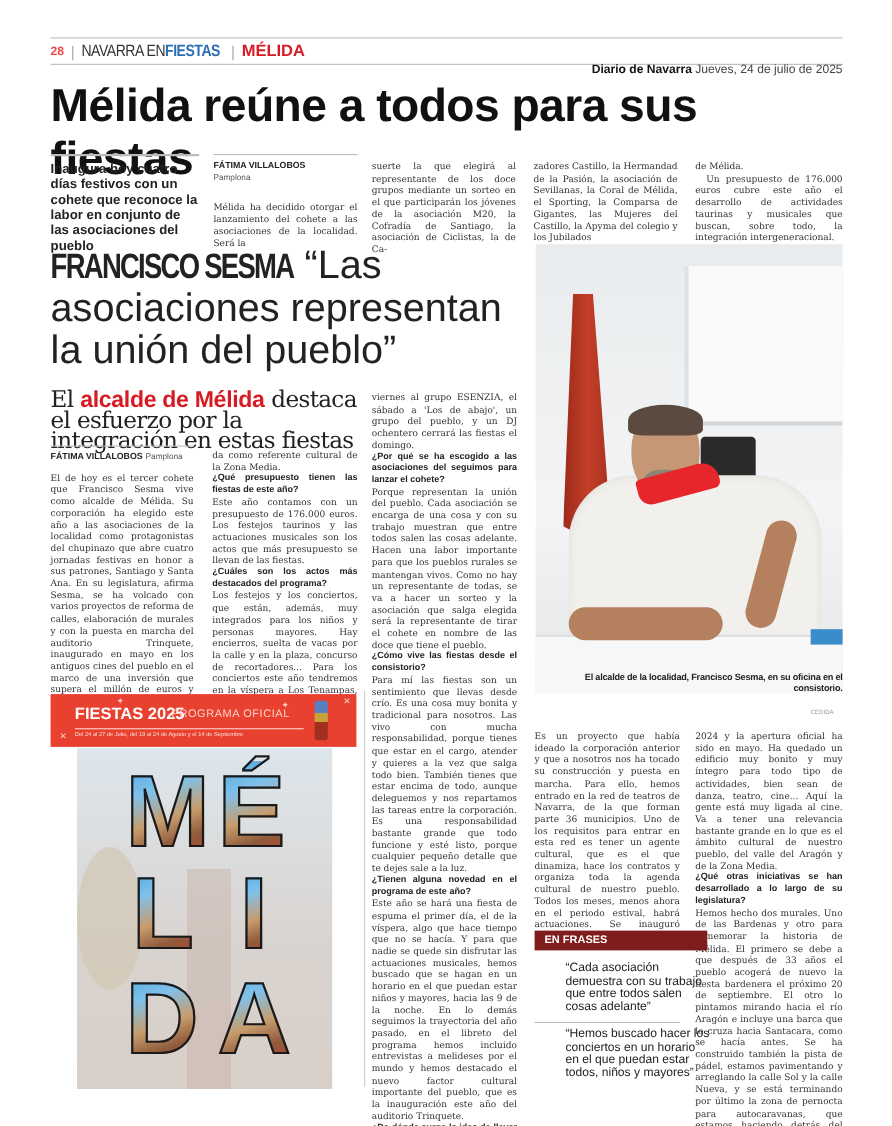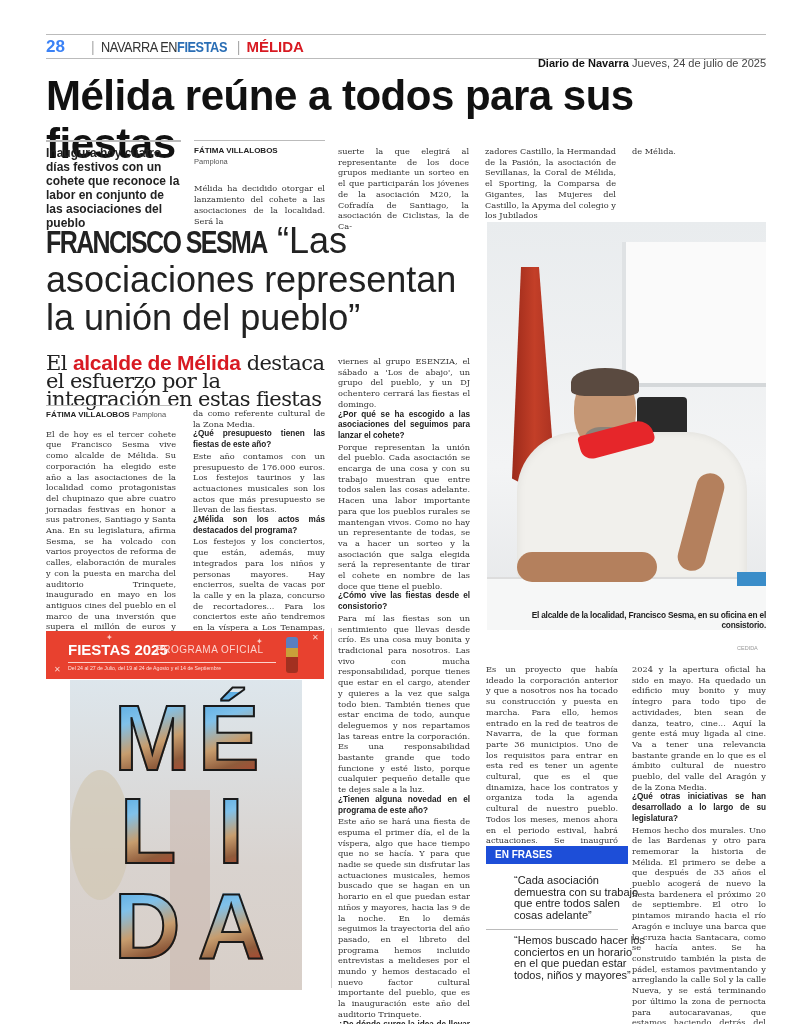--- a/index.html
+++ b/index.html
@@ -4,21 +4,21 @@
 <style>
   * { box-sizing: border-box; margin: 0; padding: 0; }
   html, body { width: 811px; height: 1024px; background: #fff; overflow: hidden; }
   body { position: relative; font-family: "DejaVu Serif", serif; color: #222; }
 
   .header-bar {
     position: absolute; left: 46px; top: 34px; width: 720px; height: 25px;
     border-top: 1px solid #bbb; border-bottom: 1px solid #bbb;
     display: flex; align-items: center;
   }
-  .page-num { font-family: "Liberation Sans", sans-serif; font-weight: 900; font-size: 17px; color: #3b82f6; margin-right: 20px; }
+  .page-num { font-family: "Liberation Sans", sans-serif; font-weight: 900; font-size: 11px; color: #ef4444; margin-right: 0; }
   .sep { color: #aaa; font-family: "Liberation Sans", sans-serif; font-size: 14px; margin: 0 6px; }
   .section { font-family: "Liberation Sans", sans-serif; font-size: 15px; color: #333; letter-spacing: -0.5px; transform: scaleX(0.85); transform-origin: left; display: inline-block; }
   .section .blue { color: #2a6eb5; font-weight: 700; }
   .section-red { font-family: "Liberation Sans", sans-serif; font-weight: 800; font-size: 15px; color: #d81a22; text-align: right; }
   .paper-info { margin-left: auto; font-family: Liberation Sans, sans-serif; font-size: 11px; color: #444; margin-top: 32px; }
   .paper-info b { color: #111; font-weight: 700; }
 
   .main-title {
     position: absolute; left: 46px; top: 72px; width: 720px;
     font-family: "Liberation Sans", sans-serif; font-weight: 900; font-size: 42px;
@@ -91,21 +91,21 @@
   .poster .bg1 { position: absolute; left: 0; top: 90px; width: 60px; height: 130px; background: rgba(210,200,180,0.7); border-radius: 50%; }
   .poster .bg2 { position: absolute; left: 100px; top: 110px; width: 40px; height: 200px; background: rgba(200,180,170,0.5); }
   .poster .letter {
     position: absolute; font-family: "Liberation Sans", sans-serif; font-weight: 900; font-size: 92px; line-height: 92px;
     -webkit-text-stroke: 2px #1a1a1a;
     background: linear-gradient(160deg, #4aa3e0 0%, #80c1ea 30%, #c79d6e 55%, #8f5b3b 75%, #c43b2b 100%);
     -webkit-background-clip: text; background-clip: text; color: transparent;
   }
 
   .frases-head {
-    position: absolute; left: 486px; top: 846px; width: 142px; height: 18px; background: #1d4ed8;
+    position: absolute; left: 486px; top: 846px; width: 157px; height: 18px; background: #7f1d1d;
     color: #fff; font-family: "Liberation Sans", sans-serif; font-weight: 900; font-size: 10px; padding: 3px 0 0 9px;
   }
   .frase { position: absolute; left: 514px; width: 132px; font-family: "Liberation Sans", sans-serif; font-size: 11px; line-height: 11.6px; color: #222; }
   .frase-rule { position: absolute; left: 486px; top: 929px; width: 132px; height: 1px; background: #bbb; }
 
   .vrule { position: absolute; width: 1px; background: #ccc; }
 </style>
 </head>
 <body>
 
@@ -136,20 +136,21 @@
   <p style="margin-top:16px">Mélida ha decidido otorgar el lanzamiento del cohete a las asociaciones de la localidad. Será la</p>
 </div>
 <div class="col" style="left:338px;top:146px;width:131px;">
   <p>suerte la que elegirá al representante de los doce grupos mediante un sorteo en el que participarán los jóvenes de la asociación M20, la Cofradía de Santiago, la asociación de Ciclistas, la de Ca-</p>
 </div>
 <div class="col" style="left:485px;top:146px;width:131px;">
   <p>zadores Castillo, la Hermandad de la Pasión, la asociación de Sevillanas, la Coral de Mélida, el Sporting, la Comparsa de Gigantes, las Mujeres del Castillo, la Apyma del colegio y los Jubilados</p>
 </div>
 <div class="col" style="left:632px;top:146px;width:134px;">
   <p>de Mélida.</p>
+  <p class="indent">Un presupuesto de 176.000 euros cubre este año el desarrollo de actividades taurinas y musicales que buscan, sobre todo, la integración intergeneracional.</p>
 </div>
 
 <div class="interview-head">
   <span class="name">FRANCISCO SESMA</span>
   <span>“Las asociaciones representan la unión del pueblo”</span>
 </div>
 
 <div class="subhead">
   <span>El </span><span class="red">alcalde de Mélida</span><span> destaca el esfuerzo por la integración en estas fiestas</span>
 </div>
@@ -157,21 +158,21 @@
 <div class="top-rule" style="left:46px;top:405px;width:130px;height:1px"></div>
 <div class="col" style="left:46px;top:409px;width:130px;">
   <div><span class="byline">FÁTIMA VILLALOBOS</span> <span class="byline-loc">Pamplona</span></div>
   <p style="margin-top:8px">El de hoy es el tercer cohete que Francisco Sesma vive como alcalde de Mélida. Su corporación ha elegido este año a las asociaciones de la localidad como protagonistas del chupinazo que abre cuatro jornadas festivas en honor a sus patrones, Santiago y Santa Ana. En su legislatura, afirma Sesma, se ha volcado con varios proyectos de reforma de calles, elaboración de murales y con la puesta en marcha del auditorio Trinquete, inaugurado en mayo en los antiguos cines del pueblo en el marco de una inversión que supera el millón de euros y que ha posicionado a Méli-</p>
 </div>
 
 <div class="col" style="left:193px;top:408px;width:132px;">
   <p>da como referente cultural de la Zona Media.</p>
   <p class="q">¿Qué presupuesto tienen las fiestas de este año?</p>
   <p>Este año contamos con un presupuesto de 176.000 euros. Los festejos taurinos y las actuaciones musicales son los actos que más presupuesto se llevan de las fiestas.</p>
-  <p class="q">¿Mélida son los actos más destacados del programa?</p>
+  <p class="q">¿Cuáles son los actos más destacados del programa?</p>
   <p>Los festejos y los conciertos, que están, además, muy integrados para los niños y personas mayores. Hay encierros, suelta de vacas por la calle y en la plaza, concurso de recortadores... Para los conciertos este año tendremos en la víspera a Los Tenampas, el</p>
 </div>
 
 <div class="col" style="left:338px;top:356px;width:132px;">
   <p>viernes al grupo ESENZIA, el sábado a 'Los de abajo', un grupo del pueblo, y un DJ ochentero cerrará las fiestas el domingo.</p>
   <p class="q">¿Por qué se ha escogido a las asociaciones del seguimos para lanzar el cohete?</p>
   <p>Porque representan la unión del pueblo. Cada asociación se encarga de una cosa y con su trabajo muestran que entre todos salen las cosas adelante. Hacen una labor importante para que los pueblos rurales se mantengan vivos. Como no hay un representante de todas, se va a hacer un sorteo y la asociación que salga elegida será la representante de tirar el cohete en nombre de las doce que tiene el pueblo.</p>
   <p class="q">¿Cómo vive las fiestas desde el consistorio?</p>
   <p>Para mí las fiestas son un sentimiento que llevas desde crío. Es una cosa muy bonita y tradicional para nosotros. Las vivo con mucha responsabilidad, porque tienes que estar en el cargo, atender y quieres a la vez que salga todo bien. También tienes que estar encima de todo, aunque deleguemos y nos repartamos las tareas entre la corporación. Es una responsabilidad bastante grande que todo funcione y esté listo, porque cualquier pequeño detalle que te dejes sale a la luz.</p>
   <p class="q">¿Tienen alguna novedad en el programa de este año?</p>

